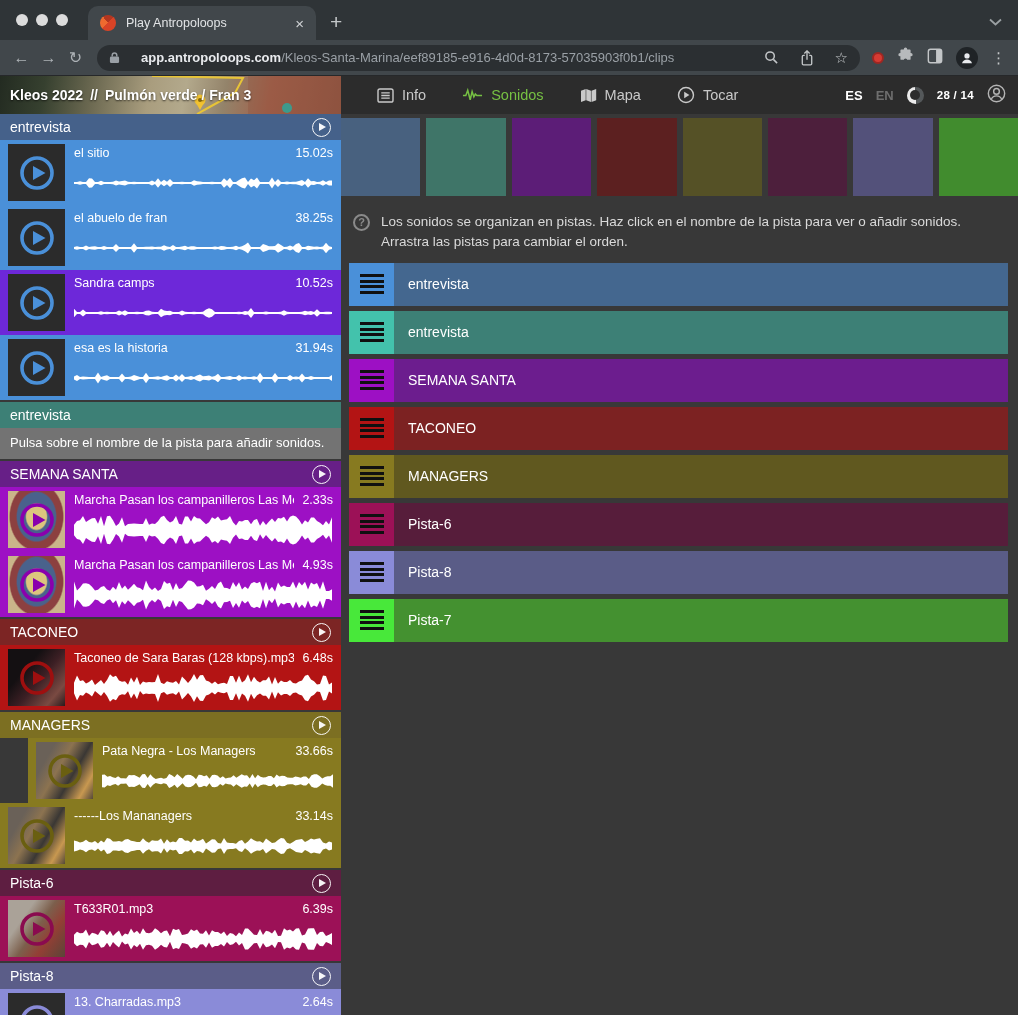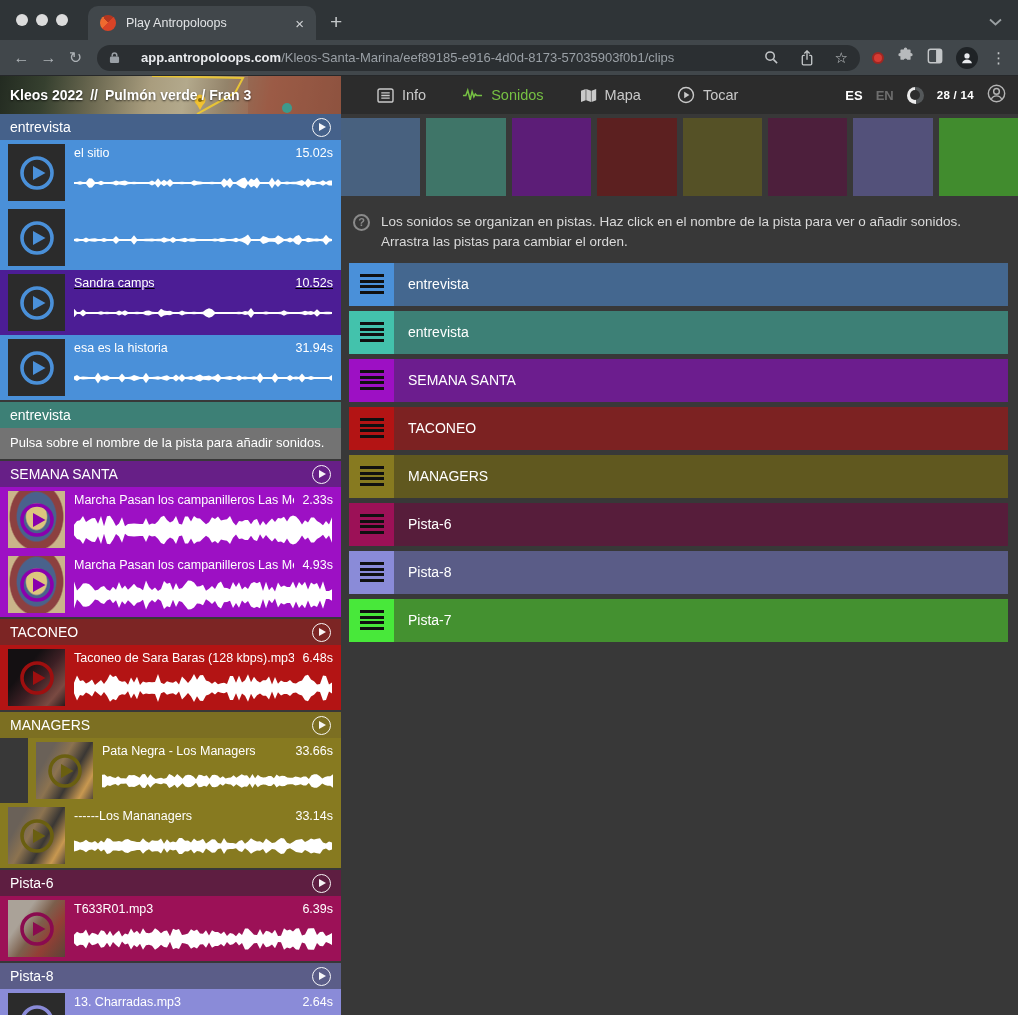--- a/index.html
+++ b/index.html
@@ -233,28 +233,32 @@
           </div>
         </div>
         <div class="clip" style="background: rgb(74, 144, 217);">
           <div class="art art-none">
             <svg width="36" height="36" viewBox="0 0 36 36">
               <circle cx="18" cy="18" r="15" fill="none" stroke="#4a90d9" stroke-width="3.6"></circle>
               <path d="M14 11L26.5 18L14 25Z" fill="#4a90d9"></path>
             </svg>
           </div>
           <div class="clip-main">
+            <div class="clip-titlerow">
+              <span class="clip-title">el abuelo de fran</span>
+              <span class="clip-dur">38.25s</span>
+            </div>
             <div class="wavebox">
               <svg width="258" height="12" viewBox="0 0 258 12">
                 <polygon points="0,5.0 3,4.2 6,4.9 9,5.0 12,3.4 15,5.0 18,4.5 21,4.3 24,5.0 27,5.0 30,3.9 33,5.0 36,5.0 39,4.9 42,2.0 45,5.0 48,5.0 51,5.0 54,4.9 57,5.0 60,1.3 63,4.9 66,5.0 69,5.0 72,4.8 75,4.7 78,4.4 81,5.0 84,4.8 87,4.8 90,3.2 93,4.6 96,5.0 99,3.1 102,5.0 105,4.9 108,4.4 111,3.7 114,5.0 117,4.2 120,4.3 123,4.9 126,5.0 129,5.0 132,5.0 135,5.0 138,5.0 141,4.4 144,5.0 147,4.1 150,4.2 153,5.0 156,5.0 159,4.7 162,3.8 165,5.0 168,4.3 171,2.7 174,0.6 177,4.9 180,5.0 183,5.0 186,5.0 189,2.1 192,2.9 195,4.3 198,4.3 201,4.0 204,1.2 207,3.1 210,5.0 213,4.7 216,3.6 219,4.8 222,2.0 225,1.1 228,5.0 231,4.9 234,3.7 237,4.2 240,4.8 243,4.5 246,5.0 249,4.5 252,0.8 255,4.3 258,5.0 258,7.0 255,7.7 252,11.2 249,7.5 246,7.0 243,7.5 240,7.2 237,7.8 234,8.3 231,7.1 228,7.0 225,10.9 222,10.0 219,7.2 216,8.4 213,7.3 210,7.0 207,8.9 204,10.8 201,8.0 198,7.7 195,7.7 192,9.1 189,9.9 186,7.0 183,7.0 180,7.0 177,7.1 174,11.4 171,9.3 168,7.7 165,7.0 162,8.2 159,7.3 156,7.0 153,7.0 150,7.8 147,7.9 144,7.0 141,7.6 138,7.0 135,7.0 132,7.0 129,7.0 126,7.0 123,7.1 120,7.7 117,7.8 114,7.0 111,8.3 108,7.6 105,7.1 102,7.0 99,8.9 96,7.0 93,7.4 90,8.8 87,7.2 84,7.2 81,7.0 78,7.6 75,7.3 72,7.2 69,7.0 66,7.0 63,7.1 60,10.7 57,7.0 54,7.1 51,7.0 48,7.0 45,7.0 42,10.0 39,7.1 36,7.0 33,7.0 30,8.1 27,7.0 24,7.0 21,7.7 18,7.5 15,7.0 12,8.6 9,7.0 6,7.1 3,7.8 0,7.0" fill="#ffffff"></polygon>
               </svg>
             </div>
           </div>
         </div>
-        <div class="clip" style="background: #4c1d95; text-decoration: underline;">
+        <div class="clip" style="background: #6d28d9;">
           <div class="art art-none">
             <svg width="36" height="36" viewBox="0 0 36 36">
               <circle cx="18" cy="18" r="15" fill="none" stroke="#4a90d9" stroke-width="3.6"></circle>
               <path d="M14 11L26.5 18L14 25Z" fill="#4a90d9"></path>
             </svg>
           </div>
           <div class="clip-main">
             <div class="clip-titlerow">
               <span class="clip-title">Sandra camps</span>
               <span class="clip-dur">10.52s</span>

